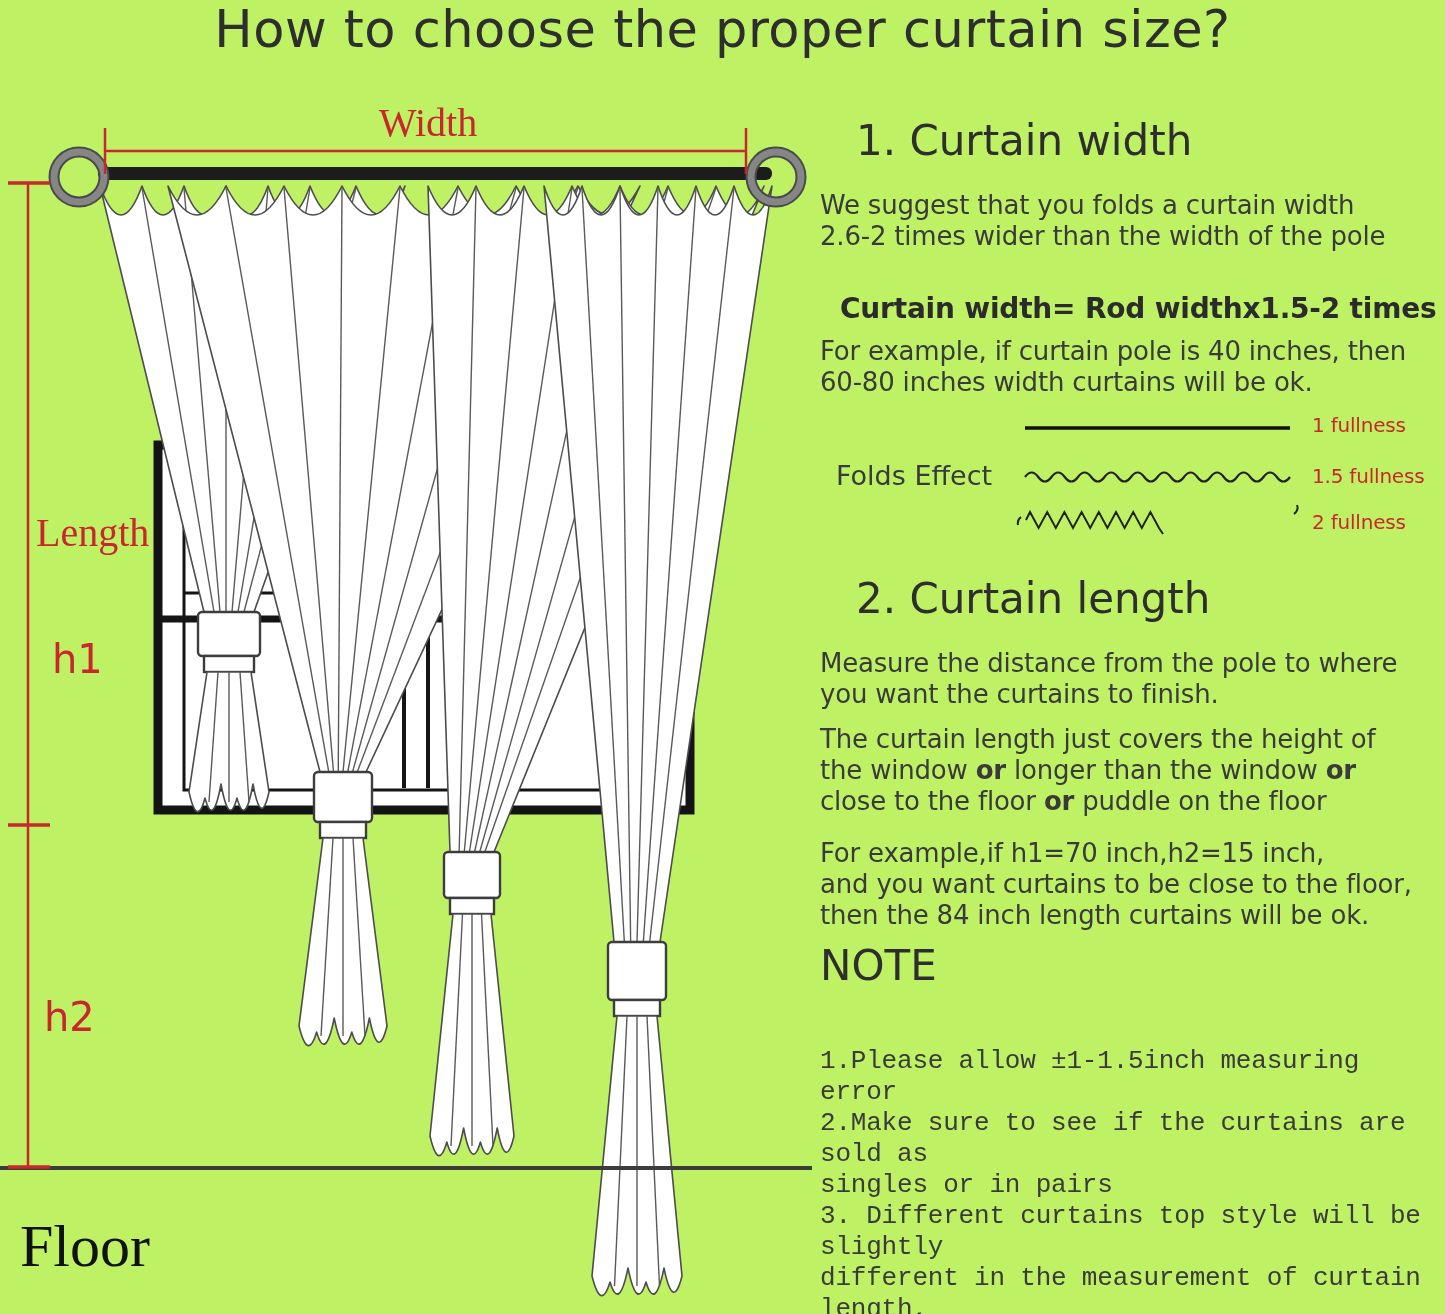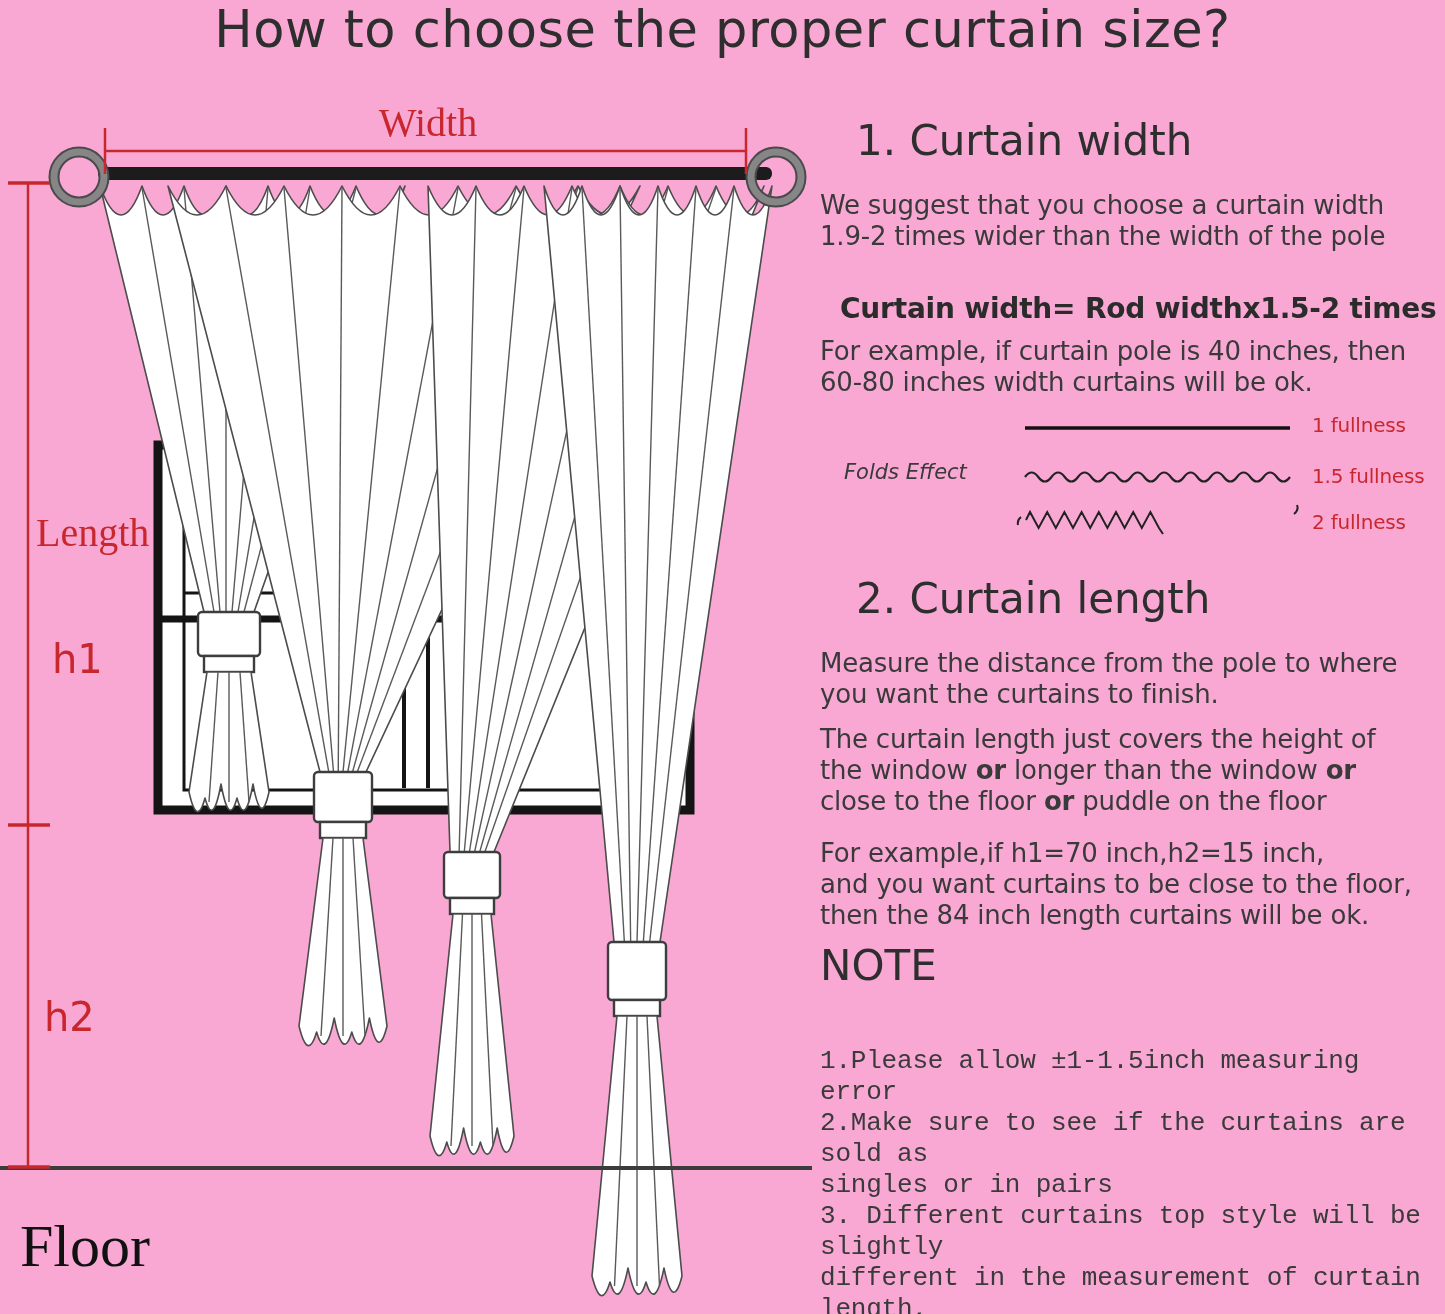--- a/index.html
+++ b/index.html
@@ -1,17 +1,17 @@
 <!DOCTYPE html>
 <html><head>
 <meta charset="utf-8">
 <style>
   :root{ --red:#c8282d; --ink:#2e2e2e; --body:#3a3a3a; }
   html,body{margin:0;padding:0;background:#fff;}
-  .stage{position:relative;width:1445px;height:1314px;background:#f9a8d4;overflow:hidden;
+  .stage{position:relative;width:1445px;height:1314px;background:#bef264;overflow:hidden;
          font-family:"DejaVu Sans",sans-serif;}
   .title{position:absolute;left:0;right:0;top:0;text-align:center;
          font-size:51px;color:var(--ink);letter-spacing:.5px;}
   
   #diagram{position:absolute;left:0;top:0;}
   .fabric{fill:#fff;stroke:#4c4c4c;stroke-width:1.6;stroke-linejoin:round;}
   .fold{stroke:#5a5a5a;stroke-width:1.4;fill:none;}
   .band{fill:#fff;stroke:#3d3d3d;stroke-width:2.4;}
   .frameline{stroke:#141414;fill:#fff;}
   .redline{stroke:var(--red);fill:none;}
@@ -19,21 +19,21 @@
   .sans-red{font-family:"DejaVu Sans",sans-serif;fill:var(--red);}
   .floor-text{font-family:"Liberation Serif","DejaVu Serif",serif;fill:#111;}
   
   .rc{position:absolute;left:820px;width:625px;color:var(--body);}
   .h{font-size:42px;color:var(--ink);}
   .indent{padding-left:36px;}
   .body{font-size:26px;line-height:31px;letter-spacing:-.2px;}
   .rich{white-space:pre-wrap;}
   .b{font-weight:bold;}
   .formula{font-size:28px;font-weight:bold;color:#2b2b2b;letter-spacing:-.2px;margin-left:20px;}
-  .folds-label{position:absolute;left:24px;top:52px;font-size:21px;color:var(--body);font-style:italic;}
+  .folds-label{position:absolute;left:16px;top:52px;font-size:27px;color:var(--body);}
   .fullness{position:absolute;left:492px;font-size:20px;color:var(--red);letter-spacing:-.2px;}
 </style>
 </head>
 <body>
 
 <div class="stage" style="--red: #c8282d; --ink: #2e2e2e;">
 
   <div class="title">How to choose the proper curtain size?</div>
 
   <svg id="diagram" width="812" height="1314" viewBox="0 0 812 1314">
@@ -139,22 +139,22 @@
       <line class="redline" x1="8" y1="1167" x2="50" y2="1167" stroke-width="3.5"></line>
       <text class="serif-red" x="36" y="546" font-size="40">Length</text>
       <text class="sans-red" x="52" y="673" font-size="40">h1</text>
       <text class="sans-red" x="44" y="1031" font-size="40">h2</text>
     </g>
   </svg>
 
   <div class="rc h indent" style="top:116px;">1. Curtain width</div>
 
   <div class="rc body" style="top:190px;">
-    <div>We suggest that you choose a curtain width</div>
-    <div>1.9-2 times wider than the width of the pole</div>
+    <div>We suggest that you folds a curtain width</div>
+    <div>2.6-2 times wider than the width of the pole</div>
   </div>
 
   <div class="rc formula" style="top:292px;">Curtain width= Rod widthx1.5-2 times</div>
 
   <div class="rc body" style="top:336px;">
     <div>For example, if curtain pole is 40 inches, then</div>
     <div>60-80 inches width curtains will be ok.</div>
   </div>
 
   <div class="rc" style="top:408px;height:140px;">

